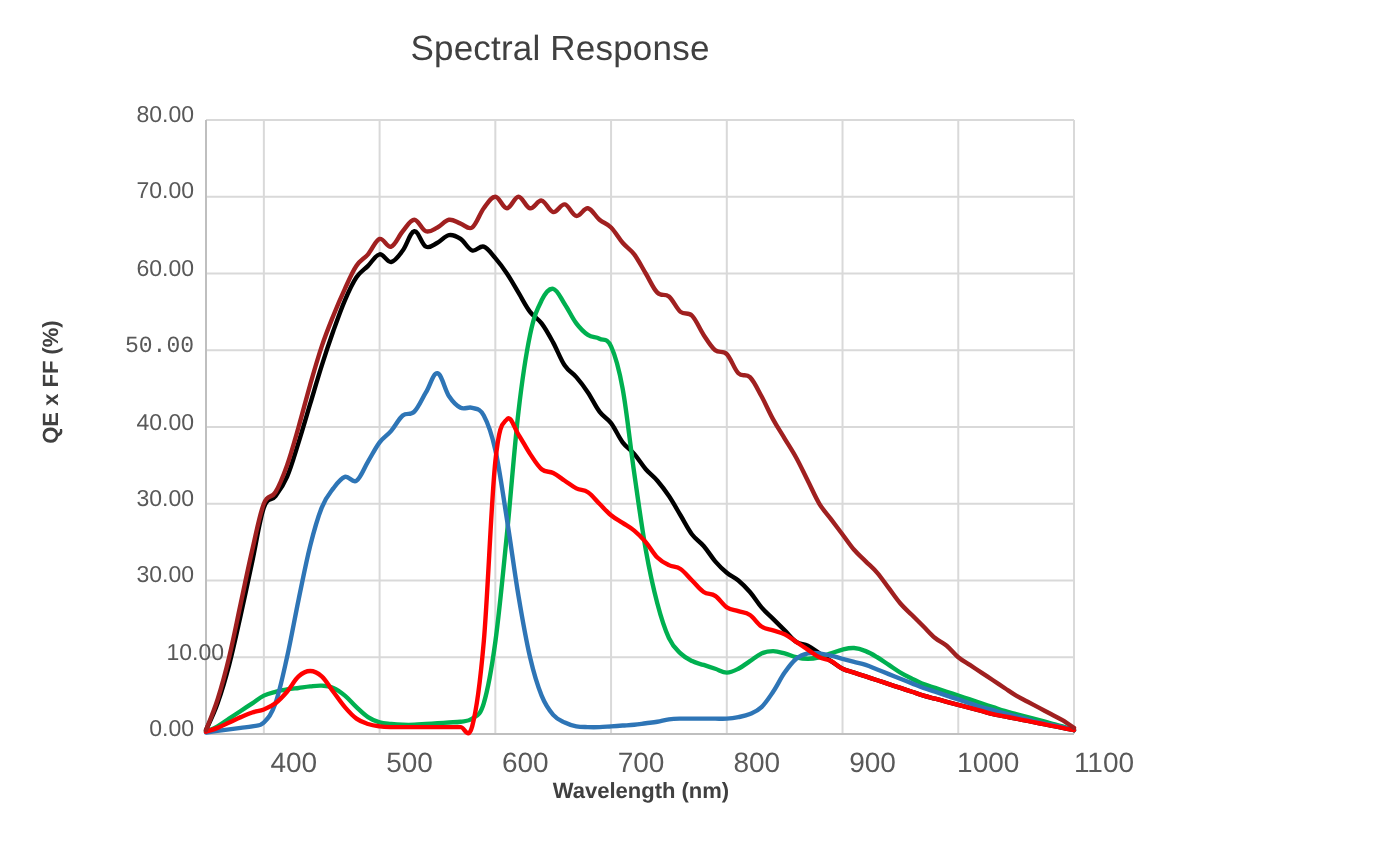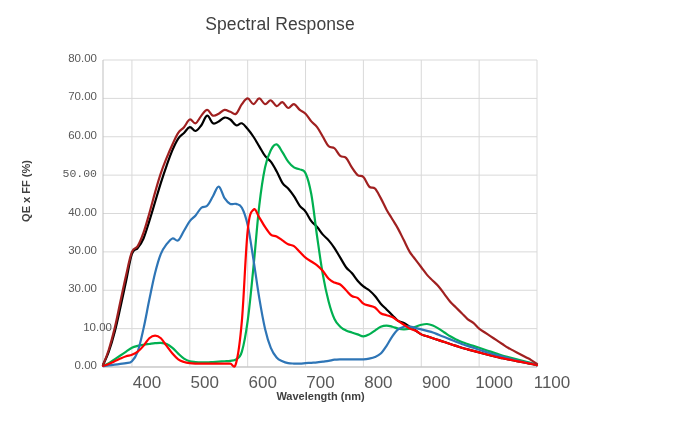--- a/index.html
+++ b/index.html
@@ -57,21 +57,21 @@
     position: absolute;
     width: 46px;
     text-align: right;
     font-size: 11.5px;
     color: #595959;
   }
   .xtick {
     position: absolute;
     width: 60px;
     text-align: center;
-    font-size: 17px;
+    font-size: 14px;
     color: #595959;
     padding-left: 15px;
   }
   .legend {
     position: absolute;
     left: 563px;
     top: 170px;
   }
   .legend-row {
     display: flex;

